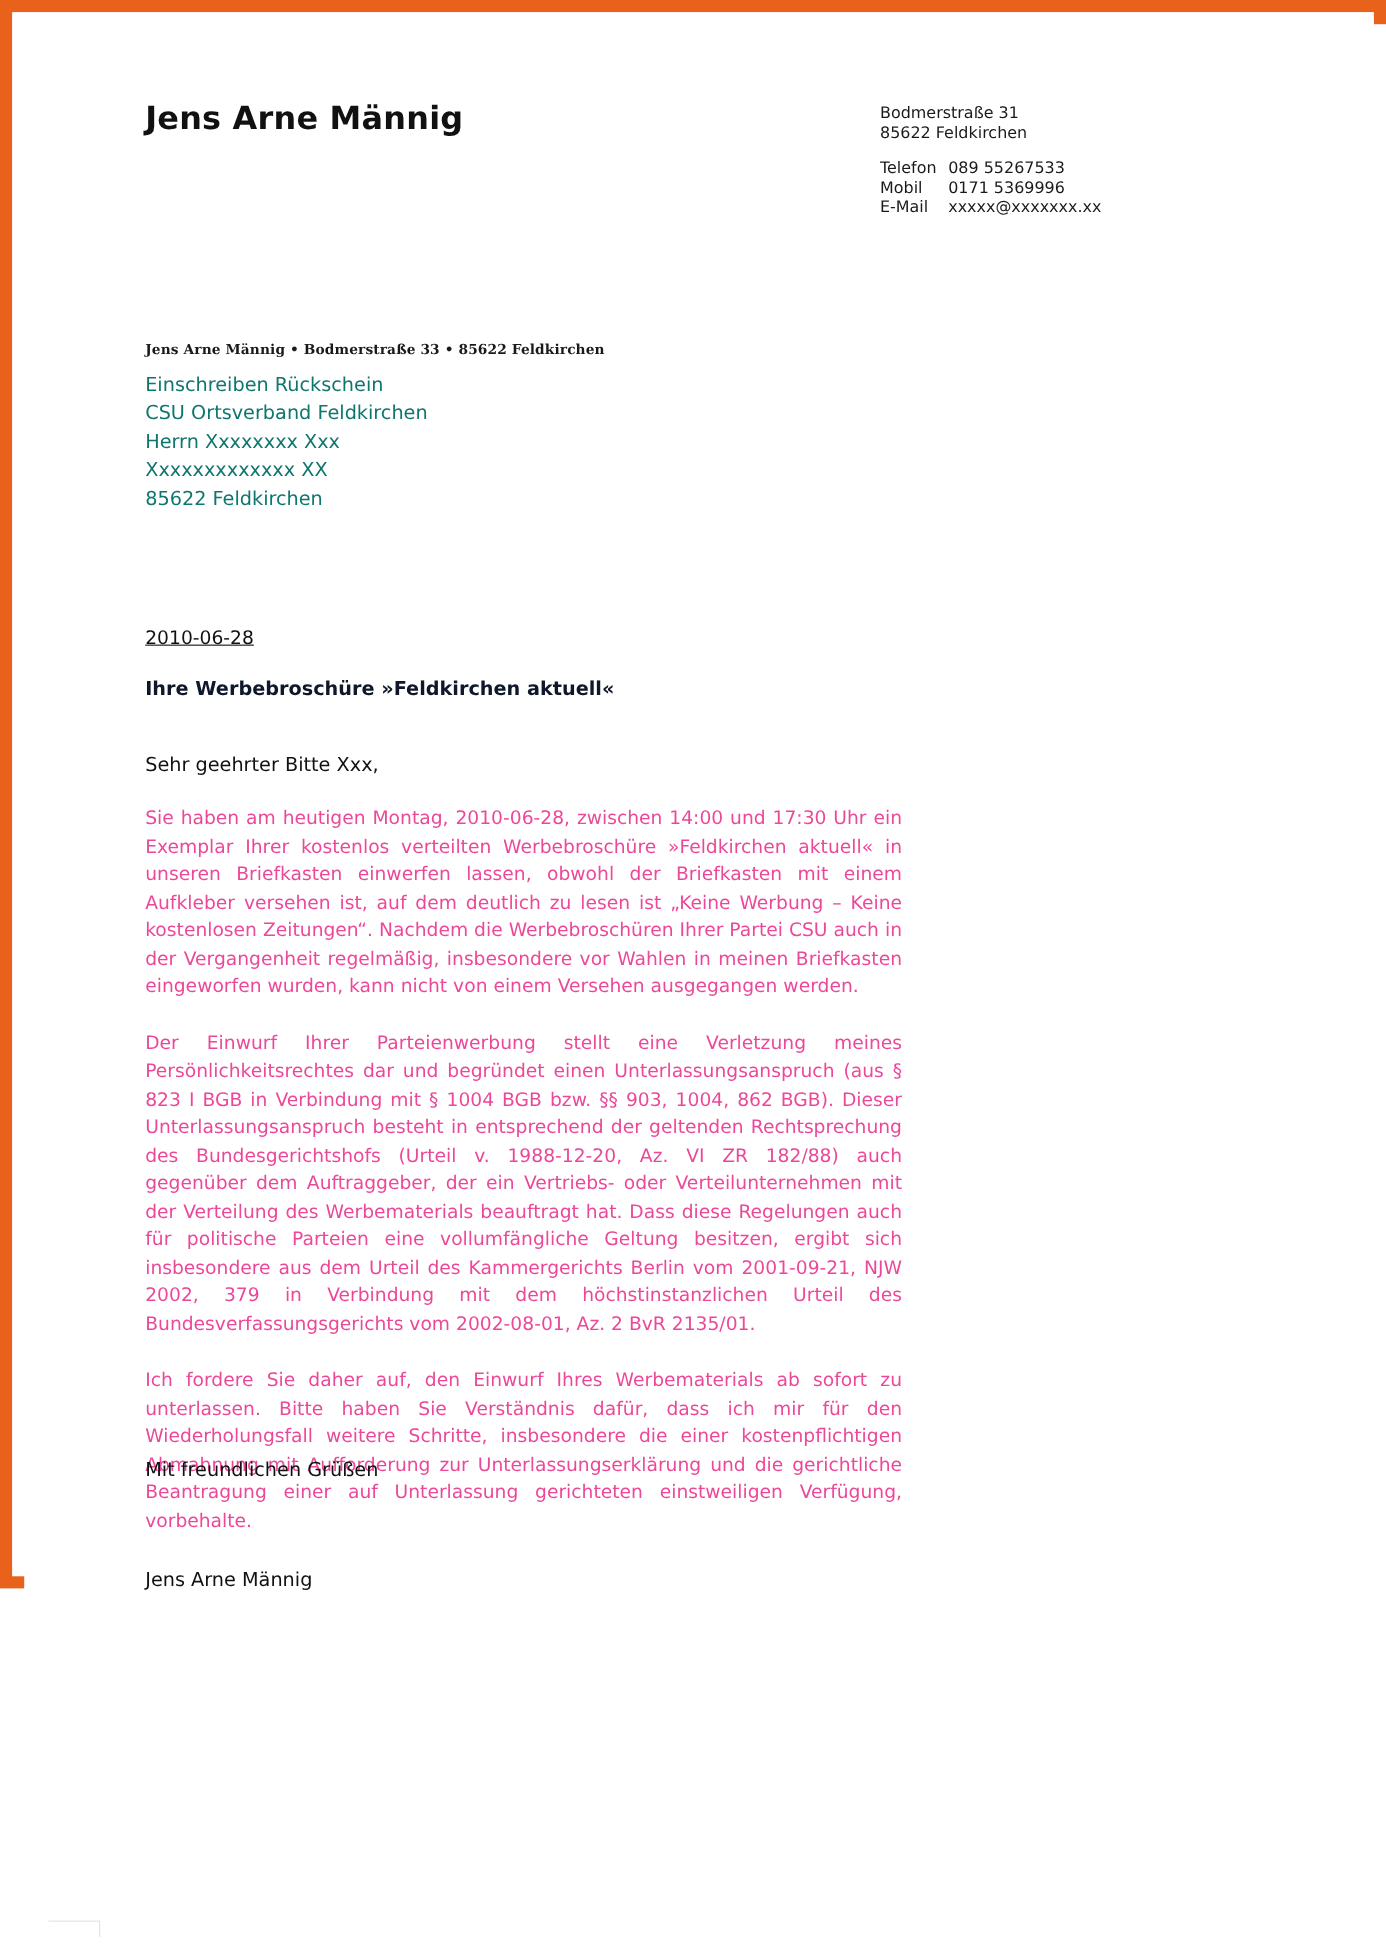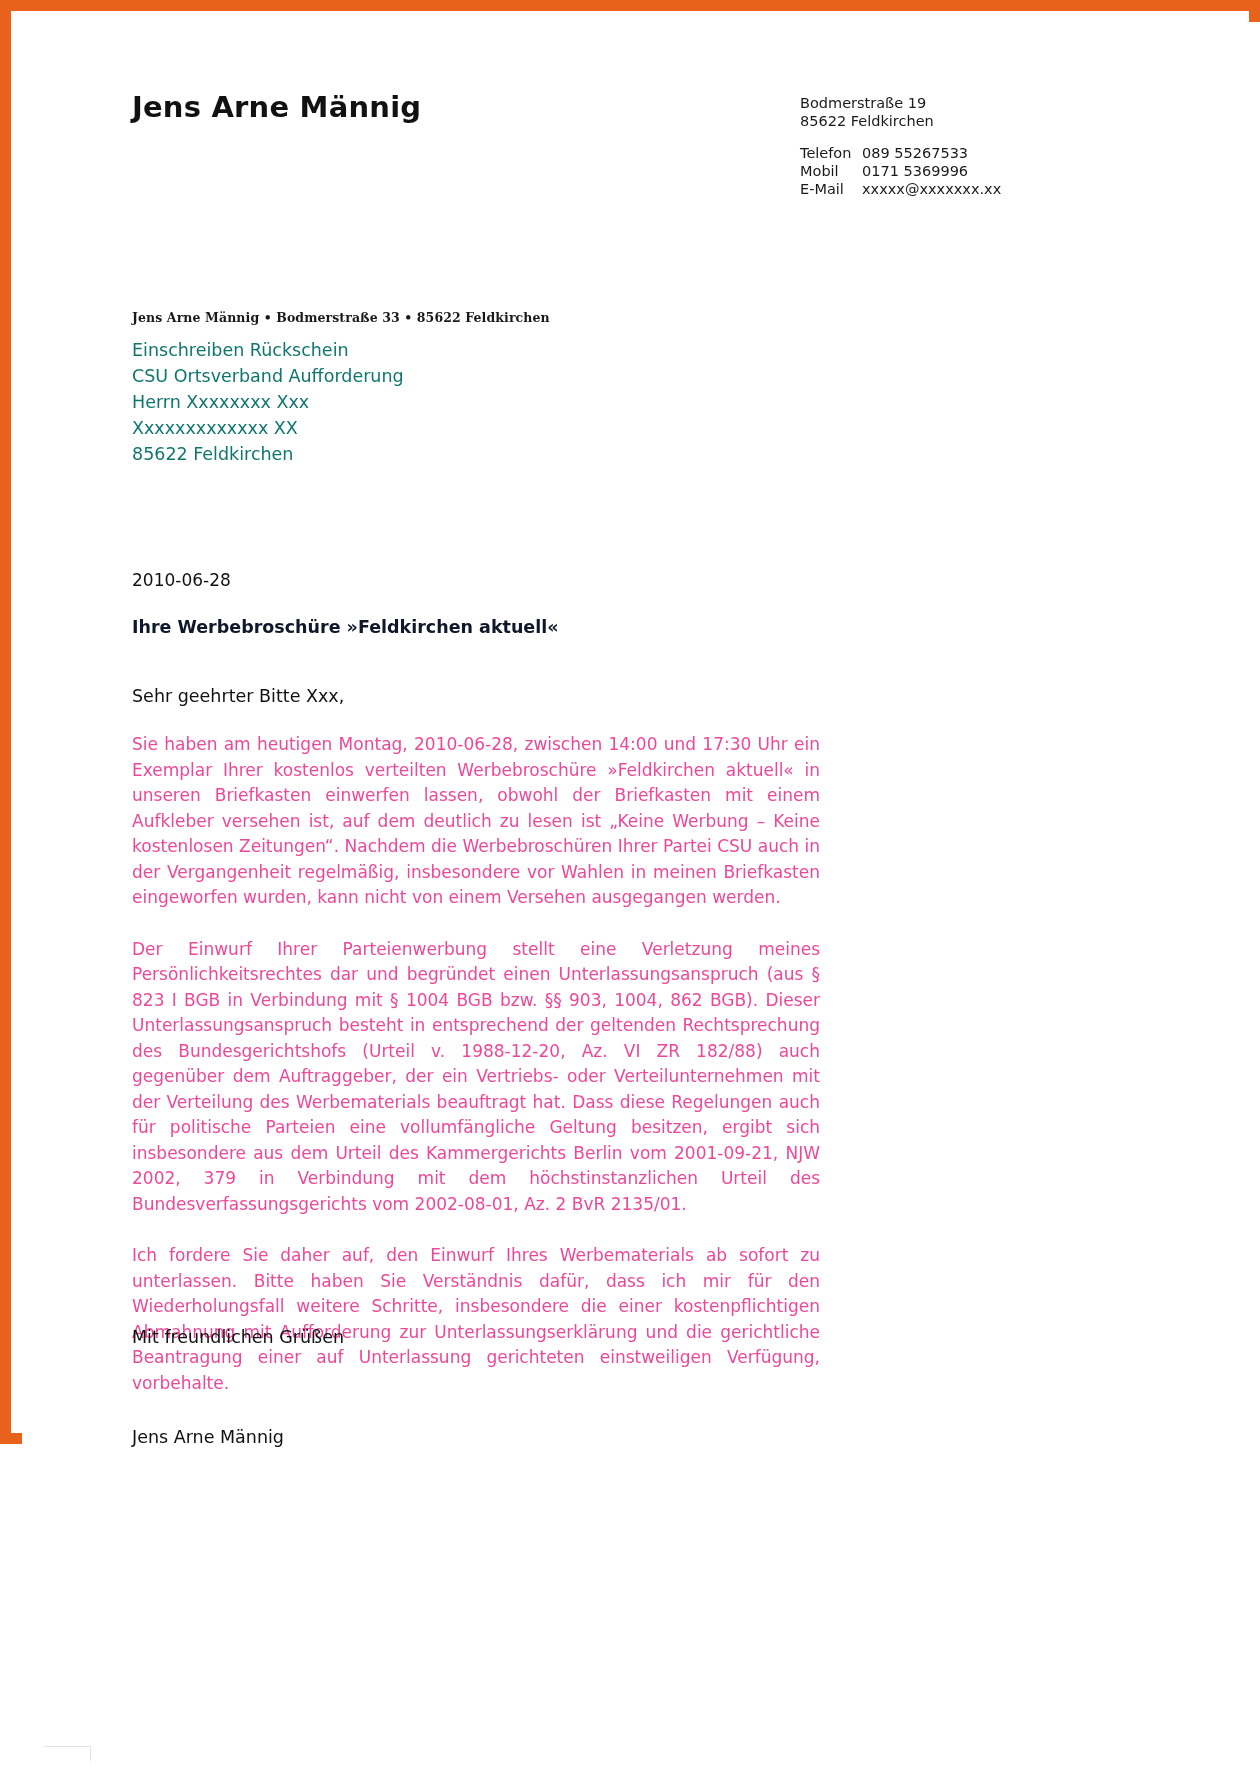--- a/index.html
+++ b/index.html
@@ -91,20 +91,21 @@
     color: #0f766e;
   }
 
   
   .date-line {
     position: absolute;
     left: 110px;
     top: 548px;
     font-size: 17px;
     color: #111111;
+    text-decoration: underline;
   }
   
   .subject-line {
     position: absolute;
     left: 110px;
     top: 595px;
     font-size: 17.5px;
     font-weight: 700;
     color: #0f172a;
   }
@@ -162,35 +163,35 @@
 <body>
 
 <div class="page-frame">
   <div class="sheet">
     <div class="letter">
 
       <div class="sender-name">Jens Arne Männig</div>
 
       <div class="contact-block">
         <div class="grp">
-          <div class="row">Bodmerstraße 19</div>
+          <div class="row">Bodmerstraße 31</div>
           <div class="row">85622 Feldkirchen</div>
         </div>
         <div class="grp">
           <div class="row"><span class="lbl">Telefon</span><span>089 55267533</span></div>
           <div class="row"><span class="lbl">Mobil</span><span>0171 5369996</span></div>
           <div class="row"><span class="lbl">E-Mail</span><span>xxxxx@xxxxxxx.xx</span></div>
         </div>
       </div>
 
       <div class="return-line">Jens Arne Männig • Bodmerstraße 33 • 85622 Feldkirchen</div>
 
       <div class="recipient">
         <div>Einschreiben Rückschein</div>
-        <div>CSU Ortsverband Aufforderung</div>
+        <div>CSU Ortsverband Feldkirchen</div>
         <div>Herrn Xxxxxxxx Xxx</div>
         <div>Xxxxxxxxxxxxx XX</div>
         <div>85622 Feldkirchen</div>
       </div>
 
       <div class="date-line">2010-06-28</div>
       <div class="subject-line">Ihre Werbebroschüre »Feldkirchen aktuell«</div>
       <div class="salutation">Sehr geehrter Bitte Xxx,</div>
 
       <div class="body-block">

